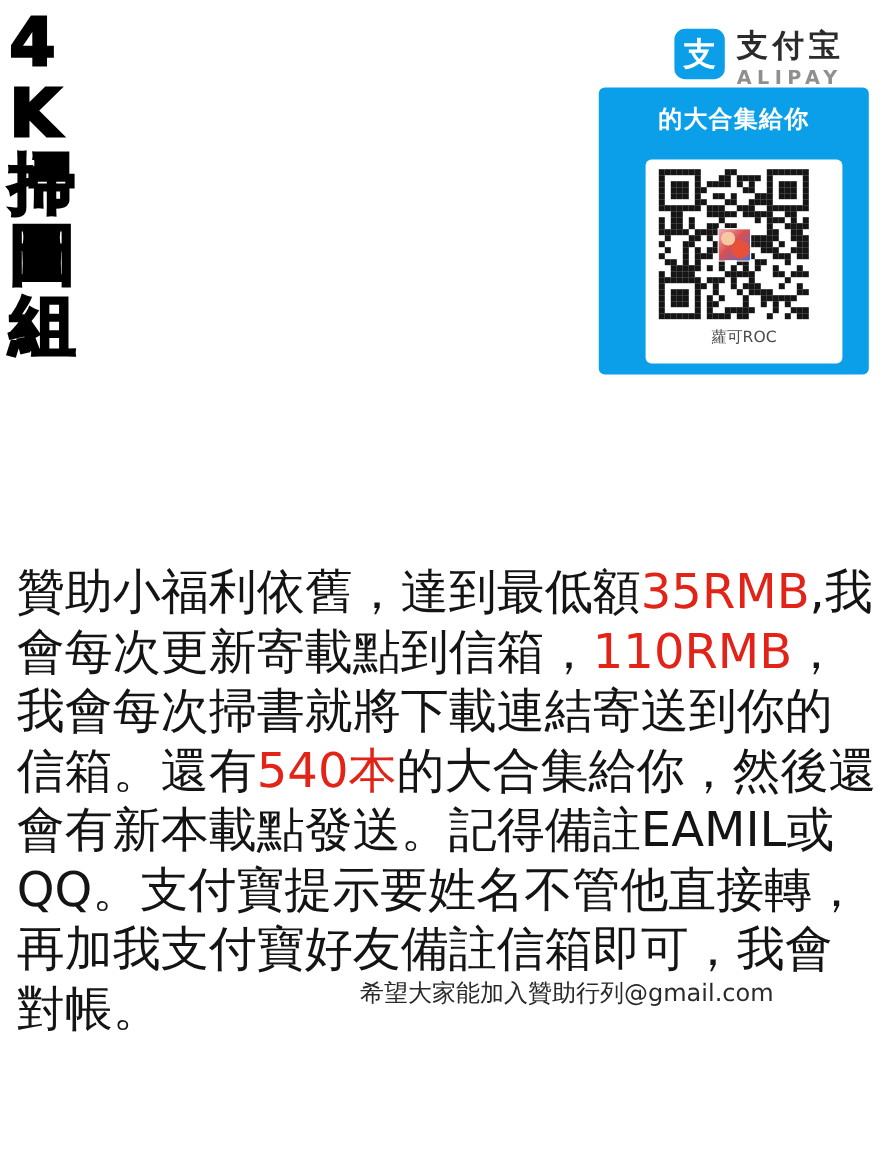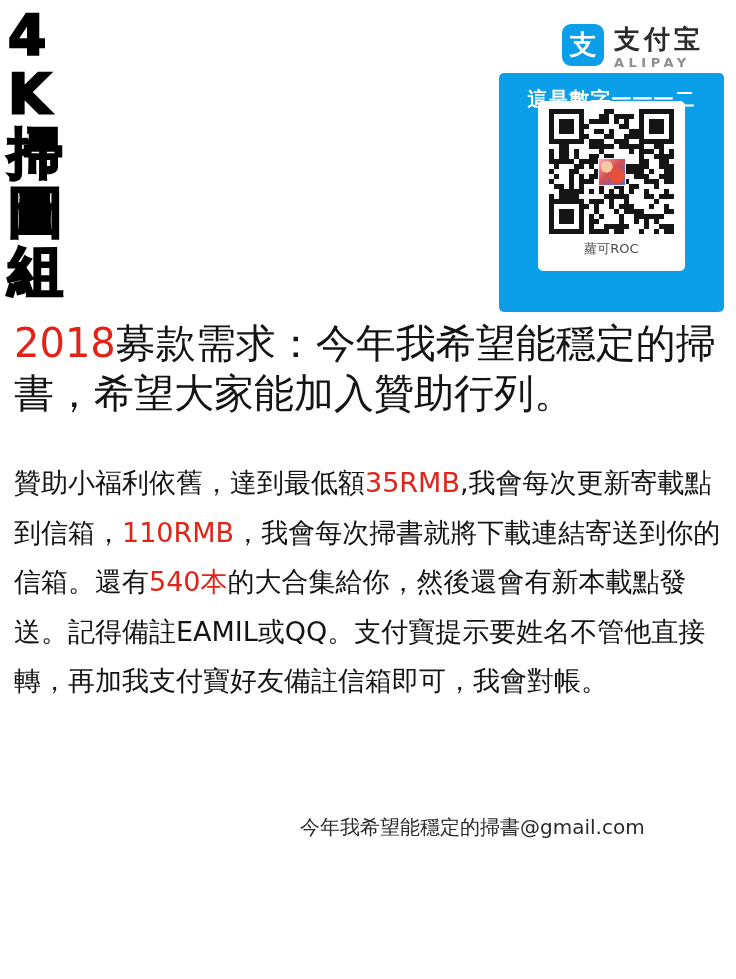--- a/index.html
+++ b/index.html
@@ -15,52 +15,52 @@
   }
   
   .logo{position:absolute;left:562px;top:24px;display:flex;align-items:flex-start;}
   .logo-icon{
     width:42px;height:42px;border-radius:9px;background:#0a9fe8;
     display:flex;align-items:center;justify-content:center;
     color:#fff;font-size:27px;font-weight:bold;
   }
   .logo-text{margin-left:10px;padding-top:2px;}
   .logo-cn{font-size:26px;font-weight:bold;color:#2b2b2b;line-height:26px;letter-spacing:4px;}
-  .logo-en{font-size:13px;color:#8f8f8f;letter-spacing:4.5px;margin-top:3px;font-weight:bold;}
+  .logo-en{font-size:16px;color:#8f8f8f;letter-spacing:4.5px;margin-top:3px;font-weight:bold;}
   
   .qr-card{
     position:absolute;left:499px;top:73px;width:225px;height:239px;
     background:#0a9fe8;border-radius:5px;
   }
   .qr-card-title{
     text-align:center;color:#ffffff;font-weight:bold;font-size:20px;
     margin-top:13px;letter-spacing:1px;
   }
   .qr-panel{
-    position:absolute;left:39px;top:28px;width:147px;height:170px;
-    background:#ffffff;border-radius:5px;
+    position:absolute;left:39px;top:60px;width:147px;height:170px;
+    background:#ffffff;border-radius:5px;padding-left:17px;
   }
   .qr-box{position:absolute;left:11px;top:8px;width:125px;height:125px;background:#fff;}
   .qm{position:absolute;background:#151515;}
   .qr-avatar{
     position:absolute;left:49px;top:49px;width:28px;height:28px;
     background:
       radial-gradient(circle at 30% 30%, #f7c8a0 0 22%, transparent 23%),
       radial-gradient(circle at 70% 65%, #e8503a 0 30%, transparent 31%),
       linear-gradient(135deg,#f3b1c0 0%, #d94f4f 45%, #4f6fd9 100%);
     border:1px solid #fff;box-sizing:border-box;
   }
   .qr-caption{
     position:absolute;left:0;top:139px;width:100%;text-align:center;
     font-size:13px;color:#4a4a4a;
   }
   
   .para{position:absolute;left:14px;color:#141414;}
   .p1{top:318px;width:714px;font-size:40px;line-height:50px;}
-  .p2{top:458px;width:718px;font-size:27px;line-height:49.5px;}
+  .p2{top:470px;width:718px;font-size:40px;line-height:49.5px;}
   .red{color:#e22418;}
   .hint{position:absolute;left:300px;top:815px;font-size:20px;line-height:25px;color:#2a2a2a;}
   .hint div{white-space:nowrap;}
   .pay-line{position:absolute;left:16px;top:864px;font-size:38px;color:#141414;white-space:nowrap;}
   .contact-line{position:absolute;left:14px;top:912px;font-size:38px;color:#141414;white-space:nowrap;}
 </style>
 </head>
 <body>
 
 <div class="page">
@@ -75,21 +75,21 @@
 
   <div class="logo">
     <div class="logo-icon">支</div>
     <div class="logo-text">
       <div class="logo-cn">支付宝</div>
       <div class="logo-en">ALIPAY</div>
     </div>
   </div>
 
   <div class="qr-card">
-    <div class="qr-card-title">這是數字一一一二</div>
+    <div class="qr-card-title">的大合集給你</div>
     <div class="qr-panel">
       <div class="qr-box" id="qr-box">
           <div class="qm" style="left: 120px; top: 120px; width: 5px; height: 5px;"></div>
           <div class="qm" style="left: 115px; top: 120px; width: 5px; height: 5px;"></div>
           <div class="qm" style="left: 105px; top: 120px; width: 5px; height: 5px;"></div>
           <div class="qm" style="left: 90px; top: 120px; width: 5px; height: 5px;"></div>
           <div class="qm" style="left: 70px; top: 120px; width: 5px; height: 5px;"></div>
           <div class="qm" style="left: 65px; top: 120px; width: 5px; height: 5px;"></div>
           <div class="qm" style="left: 55px; top: 120px; width: 5px; height: 5px;"></div>
           <div class="qm" style="left: 50px; top: 120px; width: 5px; height: 5px;"></div>
@@ -415,23 +415,22 @@
           <div class="qm" style="left: 15px; top: 0px; width: 5px; height: 5px;"></div>
           <div class="qm" style="left: 10px; top: 0px; width: 5px; height: 5px;"></div>
           <div class="qm" style="left: 5px; top: 0px; width: 5px; height: 5px;"></div>
           <div class="qm" style="left: 0px; top: 0px; width: 5px; height: 5px;"></div>
         <div class="qr-avatar"></div>
       </div>
       <div class="qr-caption">蘿可ROC</div>
     </div>
   </div>
 
-  <div class="para p1"><span class="red">2018</span><span>募款需求：今年我希望能穩定的掃書，希望大家能加入贊助行列。</span></div>
 
   <div class="para p2"><span>贊助小福利依舊，達到最低額</span><span class="red">35RMB</span><span>,我會每次更新寄載點到信箱，</span><span class="red">110RMB</span><span>，我會每次掃書就將下載連結寄送到你的信箱。還有</span><span class="red">540本</span><span>的大合集給你，然後還會有新本載點發送。記得備註EAMIL或QQ。支付寶提示要姓名不管他直接轉，再加我支付寶好友備註信箱即可，我會對帳。</span></div>
 
   <div class="hint">
-    <div>今年我希望能穩定的掃書@gmail.com</div>
+    <div>希望大家能加入贊助行列@gmail.com</div>
   </div>
 
 
 
 </div>
 
 </body></html>

